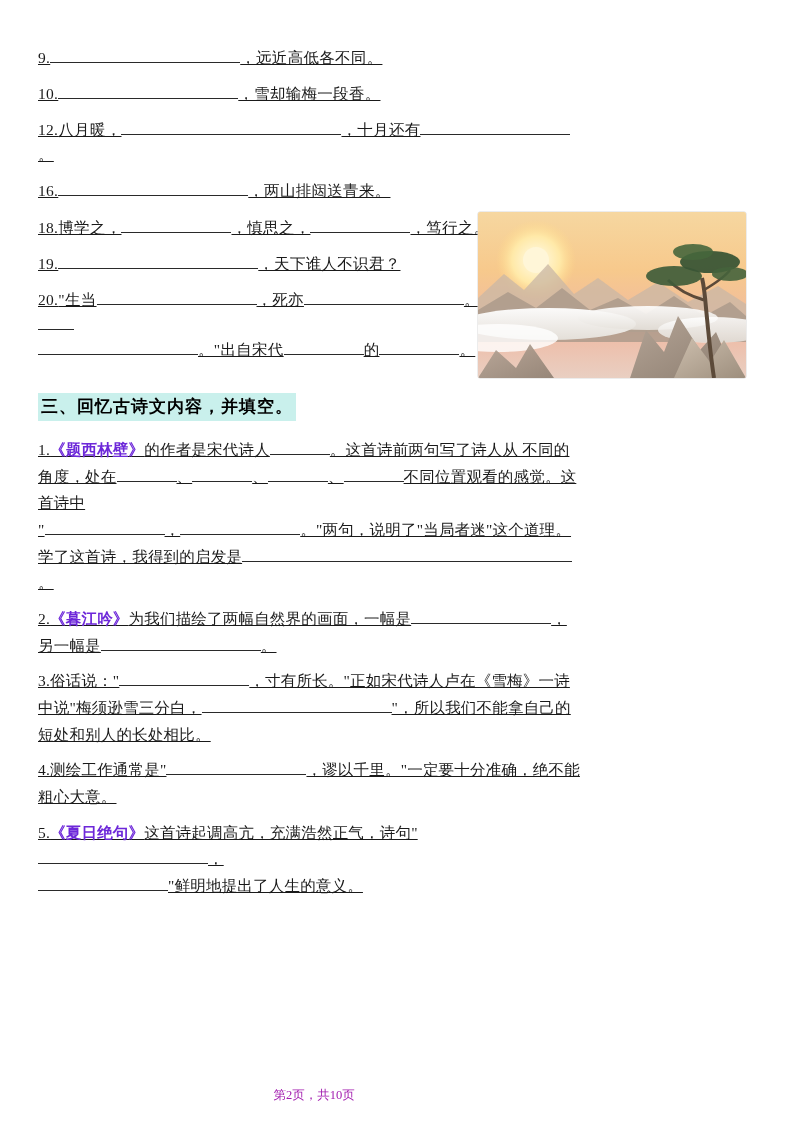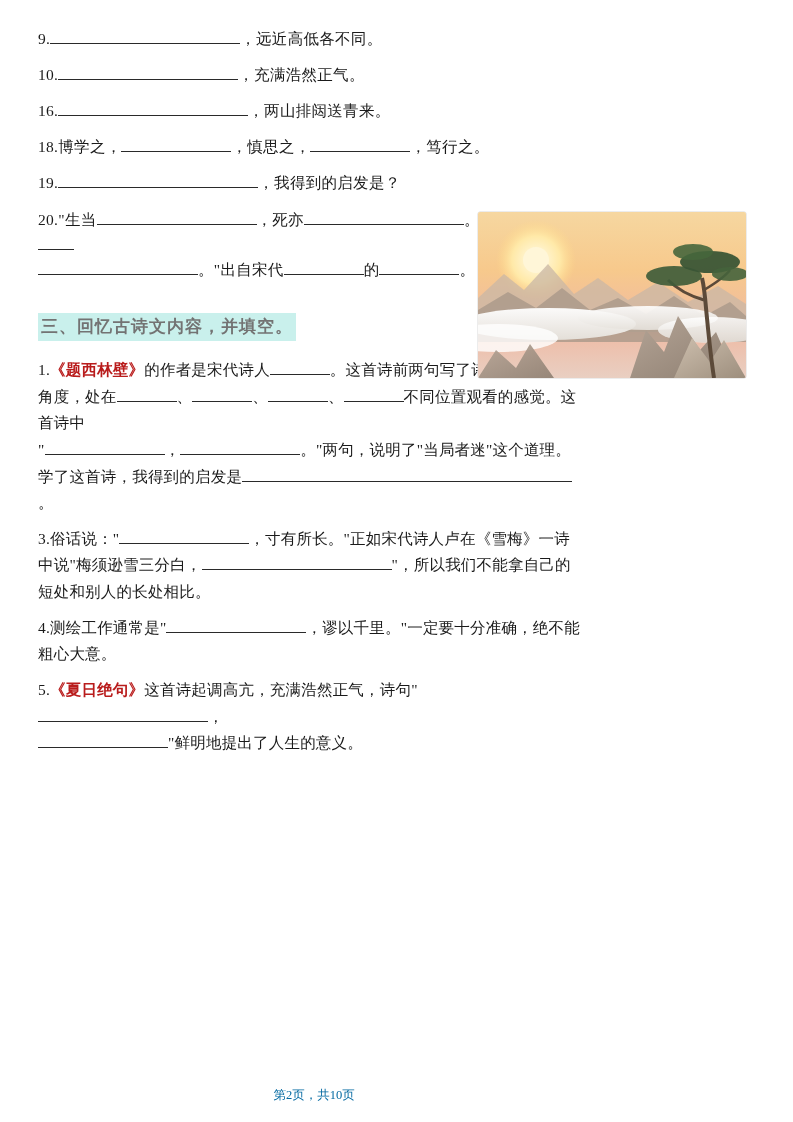--- a/index.html
+++ b/index.html
@@ -13,21 +13,22 @@
     position: relative;
     font-family: "Liberation Serif", "DejaVu Serif", serif;
     color: #1a1a1a;
     overflow: hidden;
   }
   .page {
     position: relative;
     width: 628px;
     height: 1122px;
     box-sizing: border-box;
-    padding: 26px 46px 0 38px;
+    padding: 45px 46px 0 38px;
+    text-decoration: underline;
   }
   .line {
     font-size: 15.5px;
     line-height: 1.62;
     margin: 0 0 11px 0;
     letter-spacing: 0.3px;
     white-space: pre-wrap;
   }
   .blank {
     display: inline-block;
@@ -62,41 +63,41 @@
     border-radius: 2px;
     overflow: hidden;
     box-shadow: 0 0 0 0.5px #d9d9d9;
   }
 
   
   .section-head {
     margin: 20px 0 16px 0;
     font-size: 17px;
     font-weight: bold;
-    color: #737373;
+    color: #000000;
     letter-spacing: 1px;
     display: inline-block;
   }
   .section-head .hl {
     background: #c9f0ec;
     padding: 2px 3px 3px 3px;
     display: inline-block;
   }
 
   .q { font-size: 15.5px; line-height: 1.72; margin: 0 0 9px 0; letter-spacing: 0.2px; }
-  .title-red { color: #b91c1c; font-weight: bold; margin-top: 8px; }
+  .title-red { color: #6d28d9; font-weight: bold; margin-top: 8px; }
 
   .footer {
     position: absolute;
     left: 0;
     right: 0;
     bottom: 18px;
     text-align: center;
     font-size: 12.5px;
-    color: #0369a1;
+    color: #a21caf;
     font-family: "Liberation Serif", serif;
   }
 </style>
 </head>
 <body>
 
 <div class="page">
 
   
   <div class="illus">
@@ -148,45 +149,49 @@
       <ellipse cx="196" cy="64" rx="28" ry="10" fill="#3f5c3a" opacity="0.92"></ellipse>
       <ellipse cx="232" cy="50" rx="30" ry="11" fill="#3a5536" opacity="0.95"></ellipse>
       <ellipse cx="252" cy="62" rx="18" ry="7" fill="#45633c" opacity="0.9"></ellipse>
       <ellipse cx="215" cy="40" rx="20" ry="8" fill="#46663c" opacity="0.9"></ellipse>
     </svg>
   </div>
 
   
   <div class="line"><span>9.</span><span class="blank b190"></span><span>，远近高低各不同。</span></div>
 
-  <div class="line"><span>10.</span><span class="blank b180"></span><span>，充满浩然正气。</span></div>
-
-
+  <div class="line"><span>10.</span><span class="blank b180"></span><span>，雪却输梅一段香。</span></div>
+
+
+  <div class="line"><span>12.</span><span>八月暖，</span><span class="blank b220"></span><span>，十月还有</span><span class="blank b150"></span><span>。</span></div>
 
 
 
 
   <div class="line"><span>16.</span><span class="blank b190"></span><span>，两山排闼送青来。</span></div>
 
 
   <div class="line"><span>18.</span><span>博学之，</span><span class="blank b110"></span><span>，慎思之，</span><span class="blank b100"></span><span>，笃行之。</span></div>
 
-  <div class="line"><span>19.</span><span class="blank b200"></span><span>，我得到的启发是？</span></div>
+  <div class="line"><span>19.</span><span class="blank b200"></span><span>，天下谁人不识君？</span></div>
 
   <div class="line"><span>20.</span><span>"生当</span><span class="blank b160"></span><span>，死亦</span><span class="blank b160"></span><span>。夏日绝句，</span><span class="blank b36"></span><br><span class="blank b160"></span><span>。"出自宋代</span><span class="blank b80"></span><span>的</span><span class="blank b80"></span><span>。</span></div>
 
   
   <div class="section-head"><span class="hl">三、回忆古诗文内容，并填空。</span></div>
 
   
   <div class="q">
     <span>1.</span><span class="title-red">《题西林壁》</span><span>的作者是宋代诗人</span><span class="blank b60"></span><span>。这首诗前两句写了诗人从 不同的角度，处在</span><span class="blank b60"></span><span>、</span><span class="blank b60"></span><span>、</span><span class="blank b60"></span><span>、</span><span class="blank b60"></span><span>不同位置观看的感觉。这首诗中</span><br><span>"</span><span class="blank b120"></span><span>，</span><span class="blank b120"></span><span>。"两句，说明了"当局者迷"这个道理。学了这首诗，我得到的启发是</span><span class="blank b330"></span><span>。</span>
   </div>
 
   
+  <div class="q">
+    <span>2.</span><span class="title-red">《暮江吟》</span><span>为我们描绘了两幅自然界的画面，一幅是</span><span class="blank b140"></span><span>，</span><br><span>另一幅是</span><span class="blank b160"></span><span>。</span>
+  </div>
 
   
   <div class="q">
     <span>3.</span><span>俗话说："</span><span class="blank b130"></span><span>，寸有所长。"正如宋代诗人卢在《雪梅》一诗中说"梅须逊雪三分白，</span><span class="blank b190"></span><span>"，所以我们不能拿自己的短处和别人的长处相比。</span>
   </div>
 
   
   <div class="q">
     <span>4.</span><span>测绘工作通常是"</span><span class="blank b140"></span><span>，谬以千里。"一定要十分准确，绝不能粗心大意。</span>
   </div>

